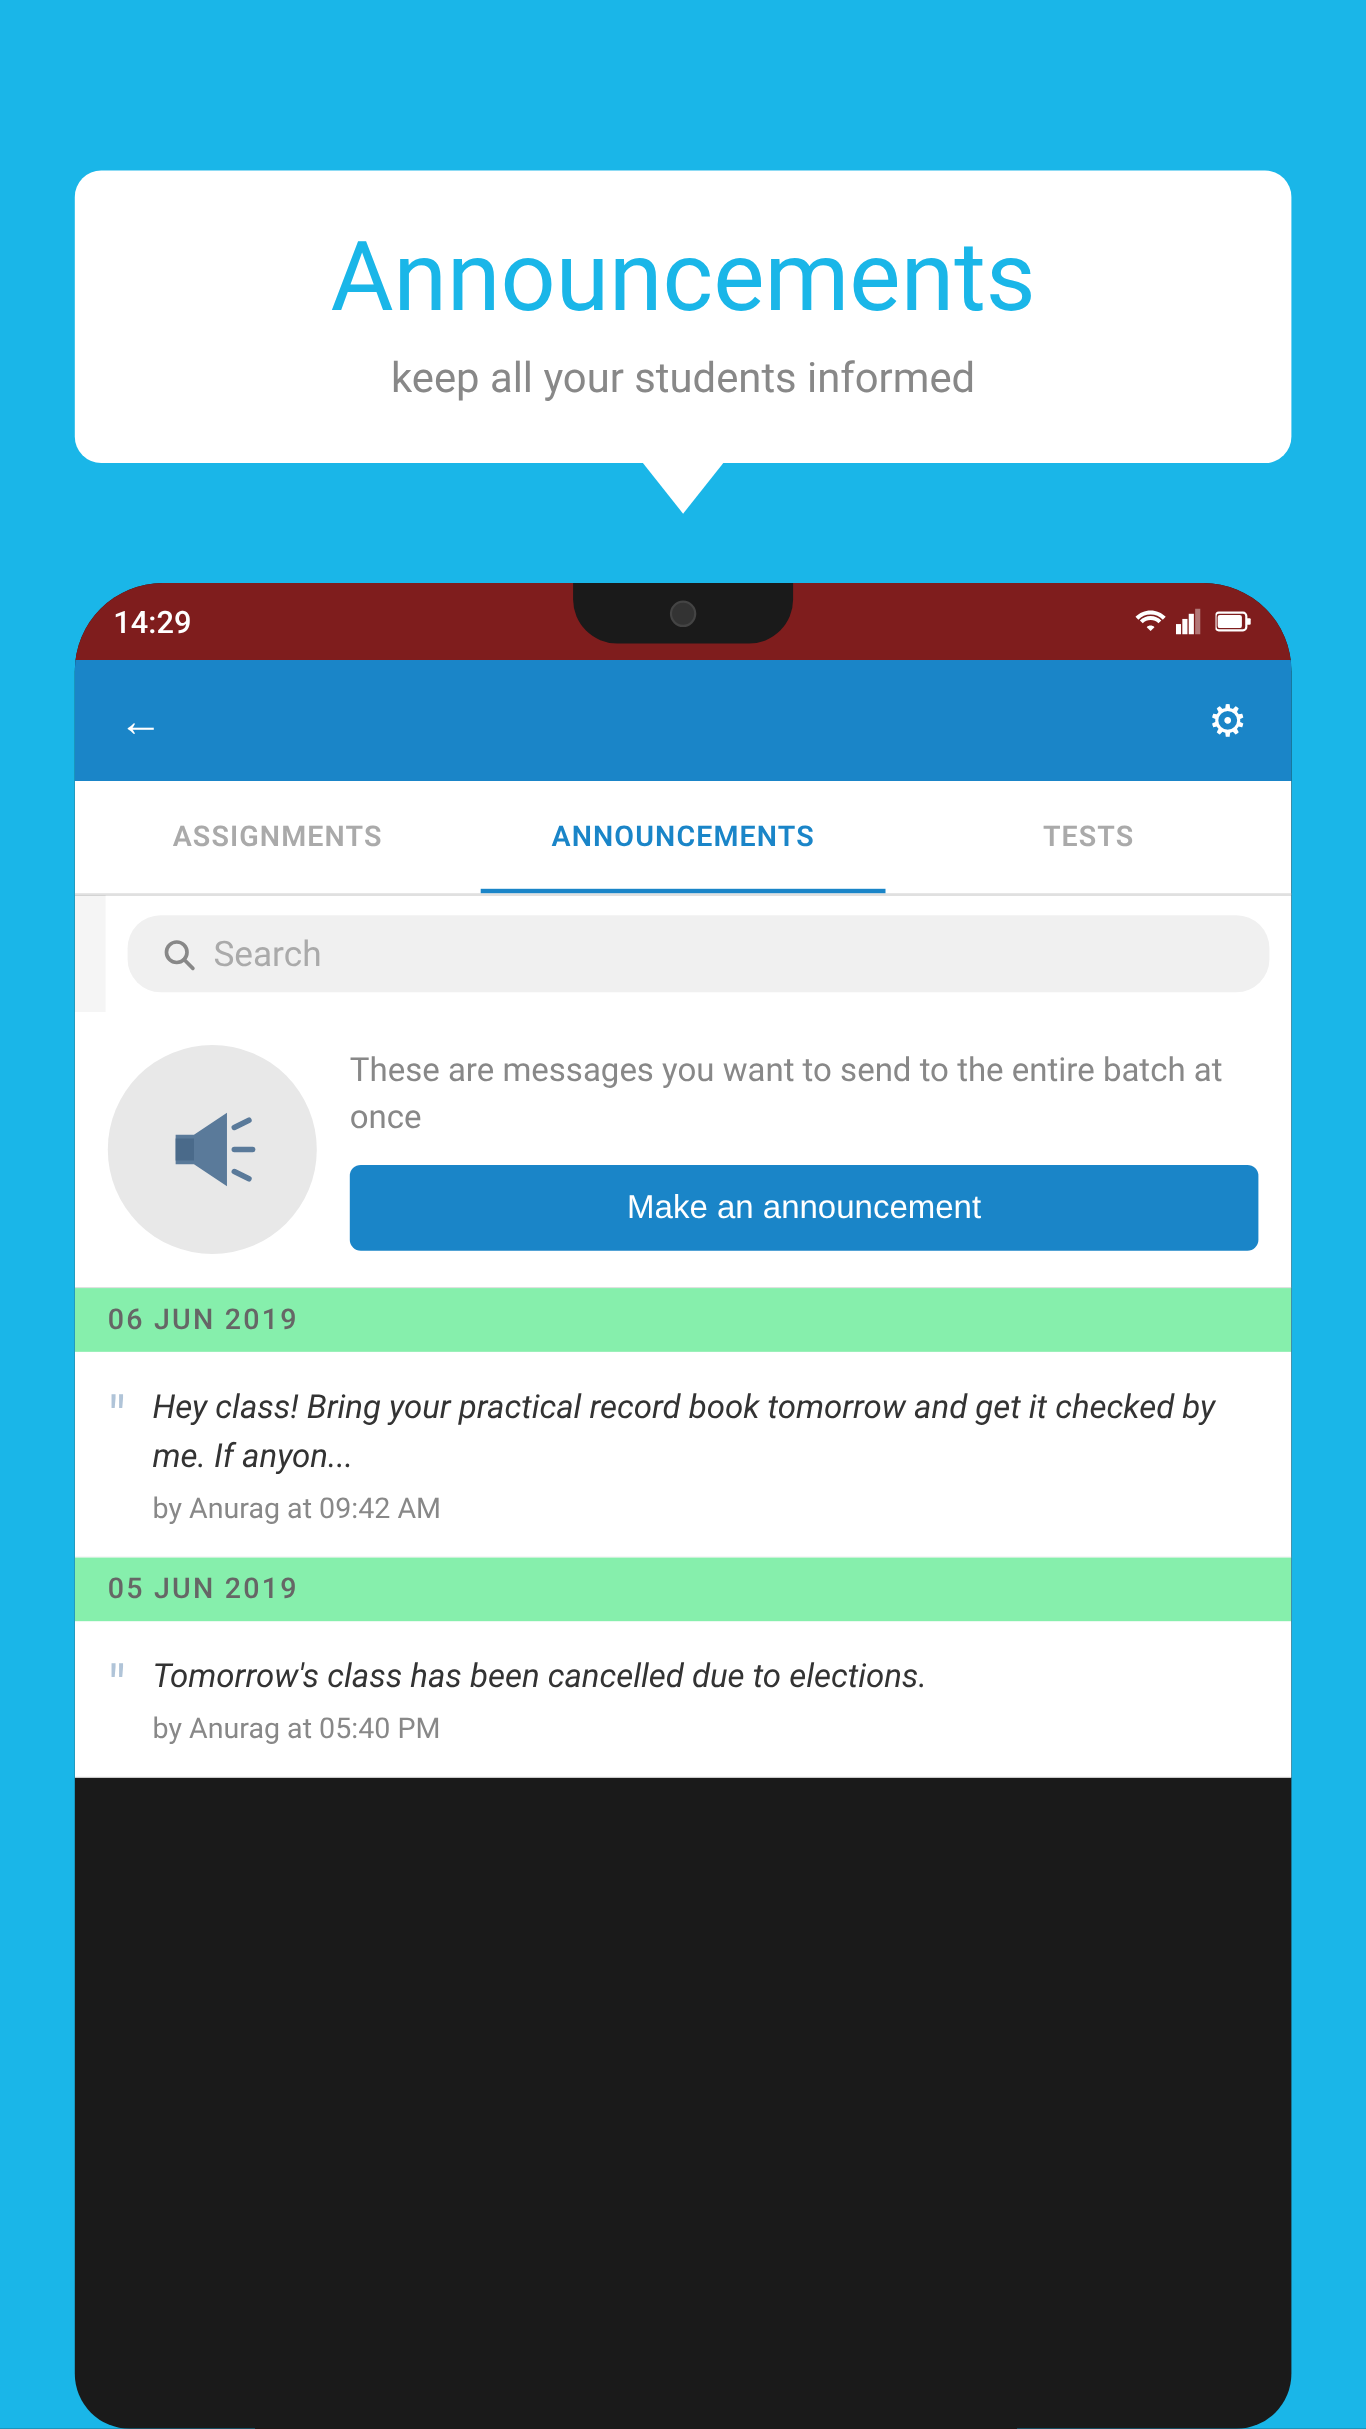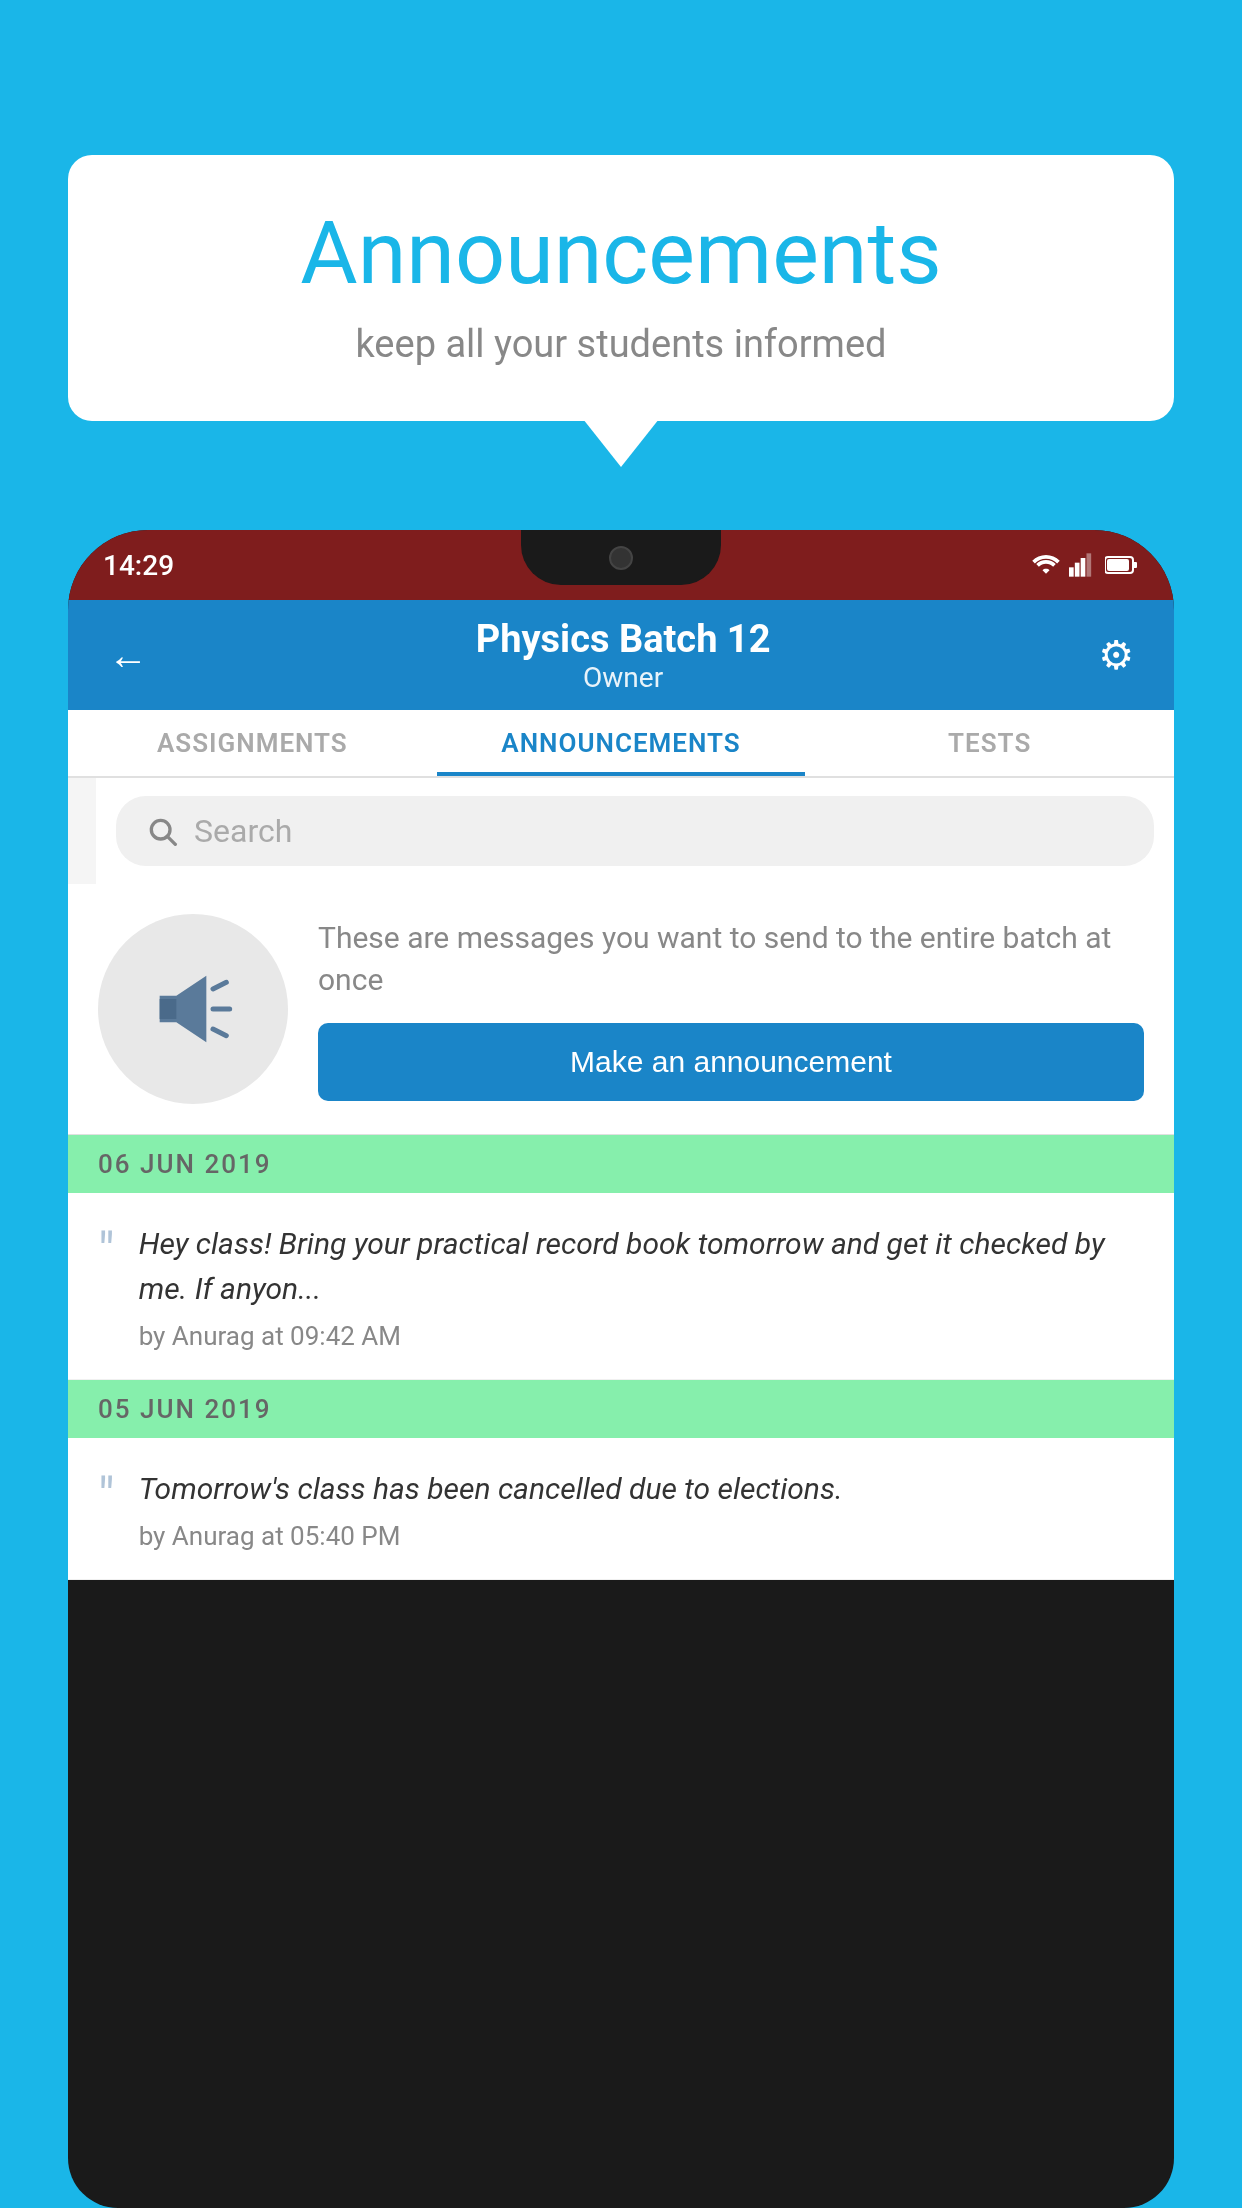--- a/index.html
+++ b/index.html
@@ -150,21 +150,21 @@
       color: #fff;
       font-size: 40px;
       cursor: pointer;
       padding: 10px;
     }
 
     
     .tabs-bar {
       background: #fff;
       display: flex;
-      height: 68px;
+      height: 104px;
       border-bottom: 2px solid #e0e0e0;
     }
 
     .tab-item {
       flex: 1;
       display: flex;
       align-items: center;
       justify-content: center;
       font-size: 26px;
       font-weight: 600;
@@ -339,24 +339,20 @@
       <svg width="34" height="24" viewBox="0 0 34 20" fill="white">
         <rect x="0" y="2" width="28" height="16" rx="3" stroke="white" stroke-width="2" fill="none"></rect>
         <rect x="28" y="7" width="4" height="6" rx="1" fill="white"></rect>
         <rect x="2" y="4" width="22" height="12" rx="2" fill="white"></rect>
       </svg>
     </div>
   </div>
 
   <div class="app-header">
     <div class="header-back">←</div>
-    <div class="header-title-container">
-      <div class="header-title">Physics Batch 12</div>
-      <div class="header-subtitle">Owner</div>
-    </div>
     <div class="header-gear">⚙</div>
   </div>
 
   <div class="tabs-bar">
     <div class="tab-item">
       <span>ASSIGNMENTS</span>
     </div>
     <div class="tab-item active">
       <span>ANNOUNCEMENTS</span>
     </div>

